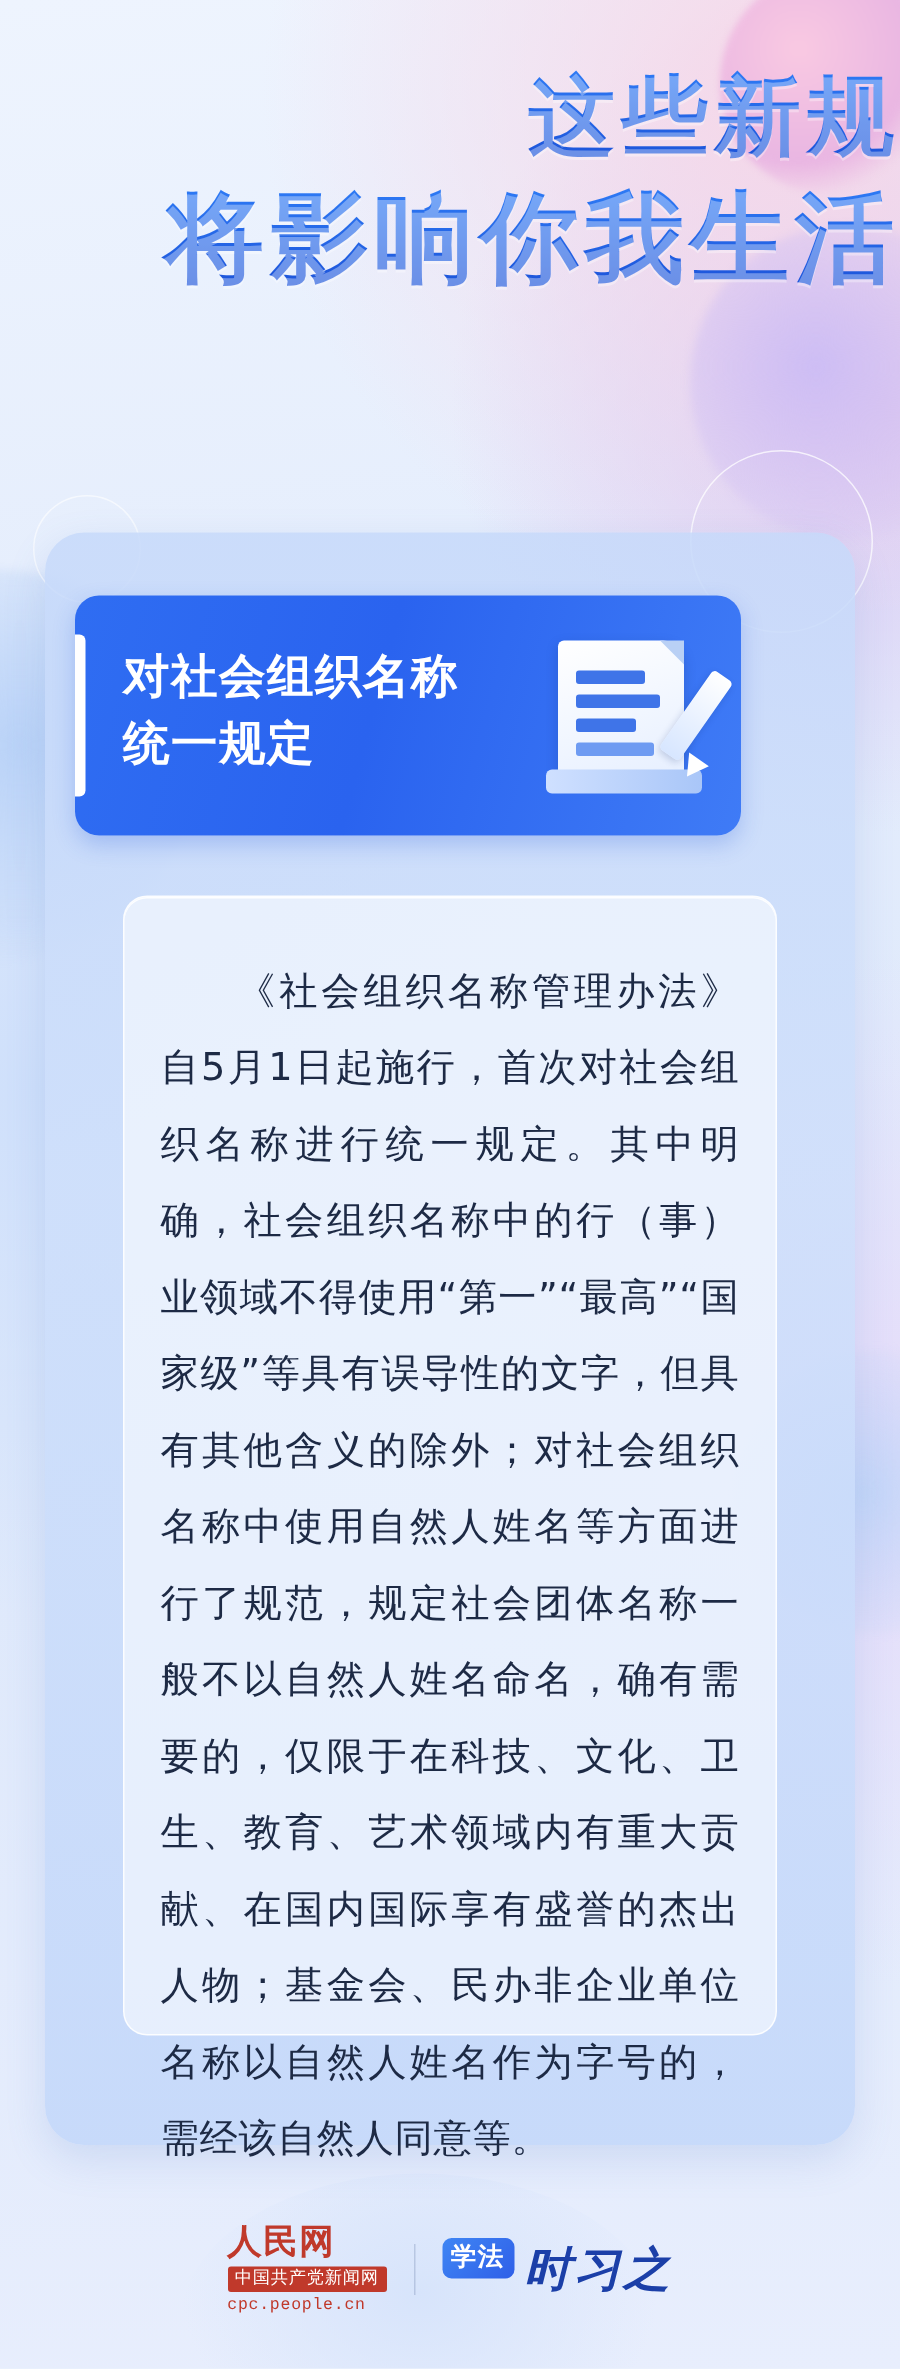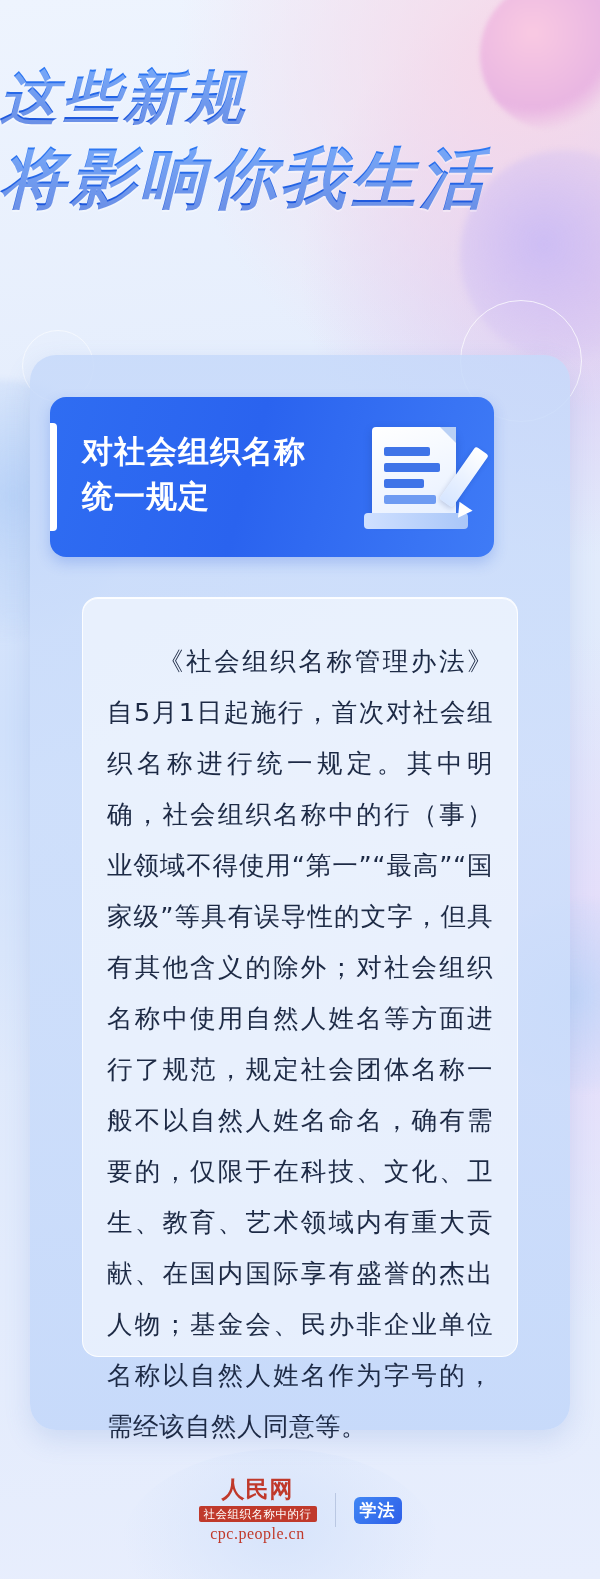--- a/index.html
+++ b/index.html
@@ -67,24 +67,23 @@
     border-radius: 50%;
     border: 1px solid rgba(255,255,255,0.75);
     pointer-events: none;
   }
   .ring-a { width: 120px; height: 120px; right: 18px; top: 300px; }
   .ring-b { width: 70px; height: 70px; left: 22px; top: 330px; border-color: rgba(255,255,255,0.6); }
 
   
   .header {
     position: relative;
-    padding-top: 62px;
-    text-align: left;
+    padding-top: 42px;
+    text-align: right;
     z-index: 5;
-    font-style: italic;
   }
   .title-line {
     font-family: "DejaVu Sans", "Liberation Sans", sans-serif;
     font-weight: bold;
     letter-spacing: 4px;
     line-height: 1.22;
     background: linear-gradient(180deg, #2f7df7 0%, #1a4fd6 100%);
     -webkit-background-clip: text;
     background-clip: text;
     color: transparent;
@@ -242,43 +241,42 @@
     left: 0;
     bottom: 36px;
     width: 600px;
     display: flex;
     align-items: center;
     justify-content: center;
     gap: 18px;
     z-index: 5;
   }
   .logo-people {
-    text-align: center;
     line-height: 1.1;
   }
   .logo-people-cn {
     font-family: "DejaVu Sans", "Liberation Sans", sans-serif;
     font-size: 23px;
     font-weight: bold;
     color: #c0392b;
     letter-spacing: 1px;
   }
   .logo-people-sub {
     margin-top: 3px;
     font-size: 11.5px;
     color: #ffffff;
     background: #c0392b;
     padding: 2px 5px;
     border-radius: 2px;
     letter-spacing: 0.5px;
   }
   .logo-people-url {
     margin-top: 3px;
-    font-family: Liberation Serif, serif;
-    font-size: 16px;
+    font-family: Liberation Mono, monospace;
+    font-size: 11px;
     color: #c0392b;
     letter-spacing: 0.5px;
   }
   .logo-divider {
     width: 1px;
     height: 34px;
     background: rgba(120,140,180,0.35);
   }
   .logo-xuefa {
     display: flex;
@@ -345,22 +343,23 @@
 
     <div class="card-body">
       <p class="body-text">《社会组织名称管理办法》自5月1日起施行，首次对社会组织名称进行统一规定。其中明确，社会组织名称中的行（事）业领域不得使用“第一”“最高”“国家级”等具有误导性的文字，但具有其他含义的除外；对社会组织名称中使用自然人姓名等方面进行了规范，规定社会团体名称一般不以自然人姓名命名，确有需要的，仅限于在科技、文化、卫生、教育、艺术领域内有重大贡献、在国内国际享有盛誉的杰出人物；基金会、民办非企业单位名称以自然人姓名作为字号的，需经该自然人同意等。</p>
     </div>
 
   </div>
 
   <div class="footer">
     <div class="logo-people">
       <div class="logo-people-cn">人民网</div>
-      <div class="logo-people-sub">社会组织名称中的行</div>
+      <div class="logo-people-sub">中国共产党新闻网</div>
       <div class="logo-people-url">cpc.people.cn</div>
     </div>
     <div class="logo-divider"></div>
     <div class="logo-xuefa">
       <div class="xuefa-badge">学法</div>
+      <div class="xuefa-word">时习之</div>
     </div>
   </div>
 
 </div>
 
 </body></html>

